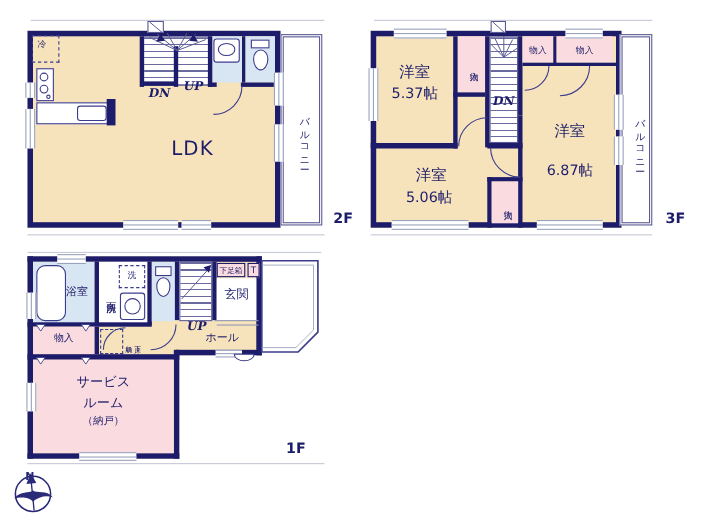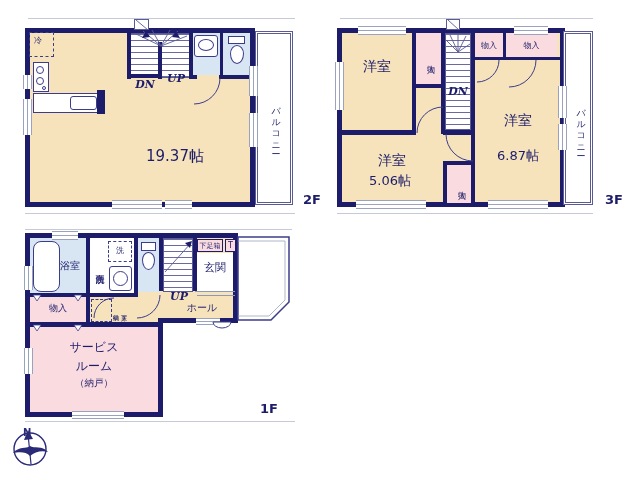--- a/index.html
+++ b/index.html
@@ -58,37 +58,38 @@
   <div class="abs dash" style="left:29px;top:32px;width:25px;height:25px;"></div>
   <div class="t" style="left:31px;top:36px;width:14px;height:10px;font-size:8px;">冷</div>
   <div class="fix" style="left:33px;top:62px;width:16px;height:30px;"></div>
   <div class="fix" style="left:36px;top:66px;width:8px;height:8px;border-radius:50%;"></div>
   <div class="fix" style="left:36px;top:77px;width:8px;height:8px;border-radius:50%;"></div>
   <div class="fix" style="left:42px;top:86px;width:4px;height:4px;border-radius:50%;"></div>
   <div class="fix" style="left:33px;top:93px;width:68px;height:20px;"></div>
   <div class="fix" style="left:70px;top:96px;width:27px;height:14px;border-radius:3px;"></div>
   <div class="wall" style="left:97px;top:90px;width:8px;height:24px;"></div>
 
-  <div class="t" style="left:127px;top:148px;width:96px;height:18px;font-size:15px;">19.37帖</div>
+  <div class="t" style="left:130px;top:126px;width:90px;height:20px;font-size:18px;letter-spacing:1px;">LDK</div>
 
   <div class="winv" style="left:23px;top:75px;width:7px;height:14px;"></div>
   <div class="winv" style="left:23px;top:99px;width:7px;height:36px;"></div>
   <div class="winh" style="left:112px;top:200px;width:50px;height:7px;"></div>
   <div class="winh" style="left:165px;top:200px;width:27px;height:7px;"></div>
   <div class="winv" style="left:249px;top:66px;width:7px;height:30px;"></div>
   <div class="winv" style="left:249px;top:113px;width:7px;height:34px;"></div>
 
   <div class="t" style="left:297px;top:193px;width:30px;height:16px;font-size:13px;font-weight:600;">2F</div>
 
   <div class="abs" style="left:337px;top:28px;width:228px;height:179px;border:5px solid #1c1c6a;background:#f6e3bc;"></div>
 
   <div class="balc" style="left:563px;top:31px;width:30px;height:174px;"></div>
   <div class="t v" style="left:570px;top:92px;width:16px;height:70px;font-size:9px;letter-spacing:2px;">バルコニー</div>
 
   <div class="t" style="left:337px;top:58px;width:80px;height:18px;font-size:14px;">洋室</div>
+  <div class="t" style="left:337px;top:79px;width:80px;height:16px;font-size:13px;">5.37帖</div>
 
   <div class="abs" style="left:416px;top:33px;width:25px;height:51px;background:#fadce0;"></div>
   <div class="t v" style="left:421px;top:44px;width:14px;height:30px;font-size:8px;">物入</div>
   <div class="wall" style="left:412px;top:33px;width:4px;height:102px;"></div>
   <div class="wall" style="left:412px;top:84px;width:29px;height:4px;"></div>
 
   <div class="abs treads" style="left:445px;top:33px;width:26px;height:97px;"></div>
   <div class="wall" style="left:441px;top:33px;width:4px;height:101px;"></div>
   <div class="wall" style="left:471px;top:33px;width:4px;height:72px;"></div>
   <div class="abs" style="left:446px;top:19px;width:14px;height:11px;background:#fff;border:1px solid #5a5a94;"></div>

